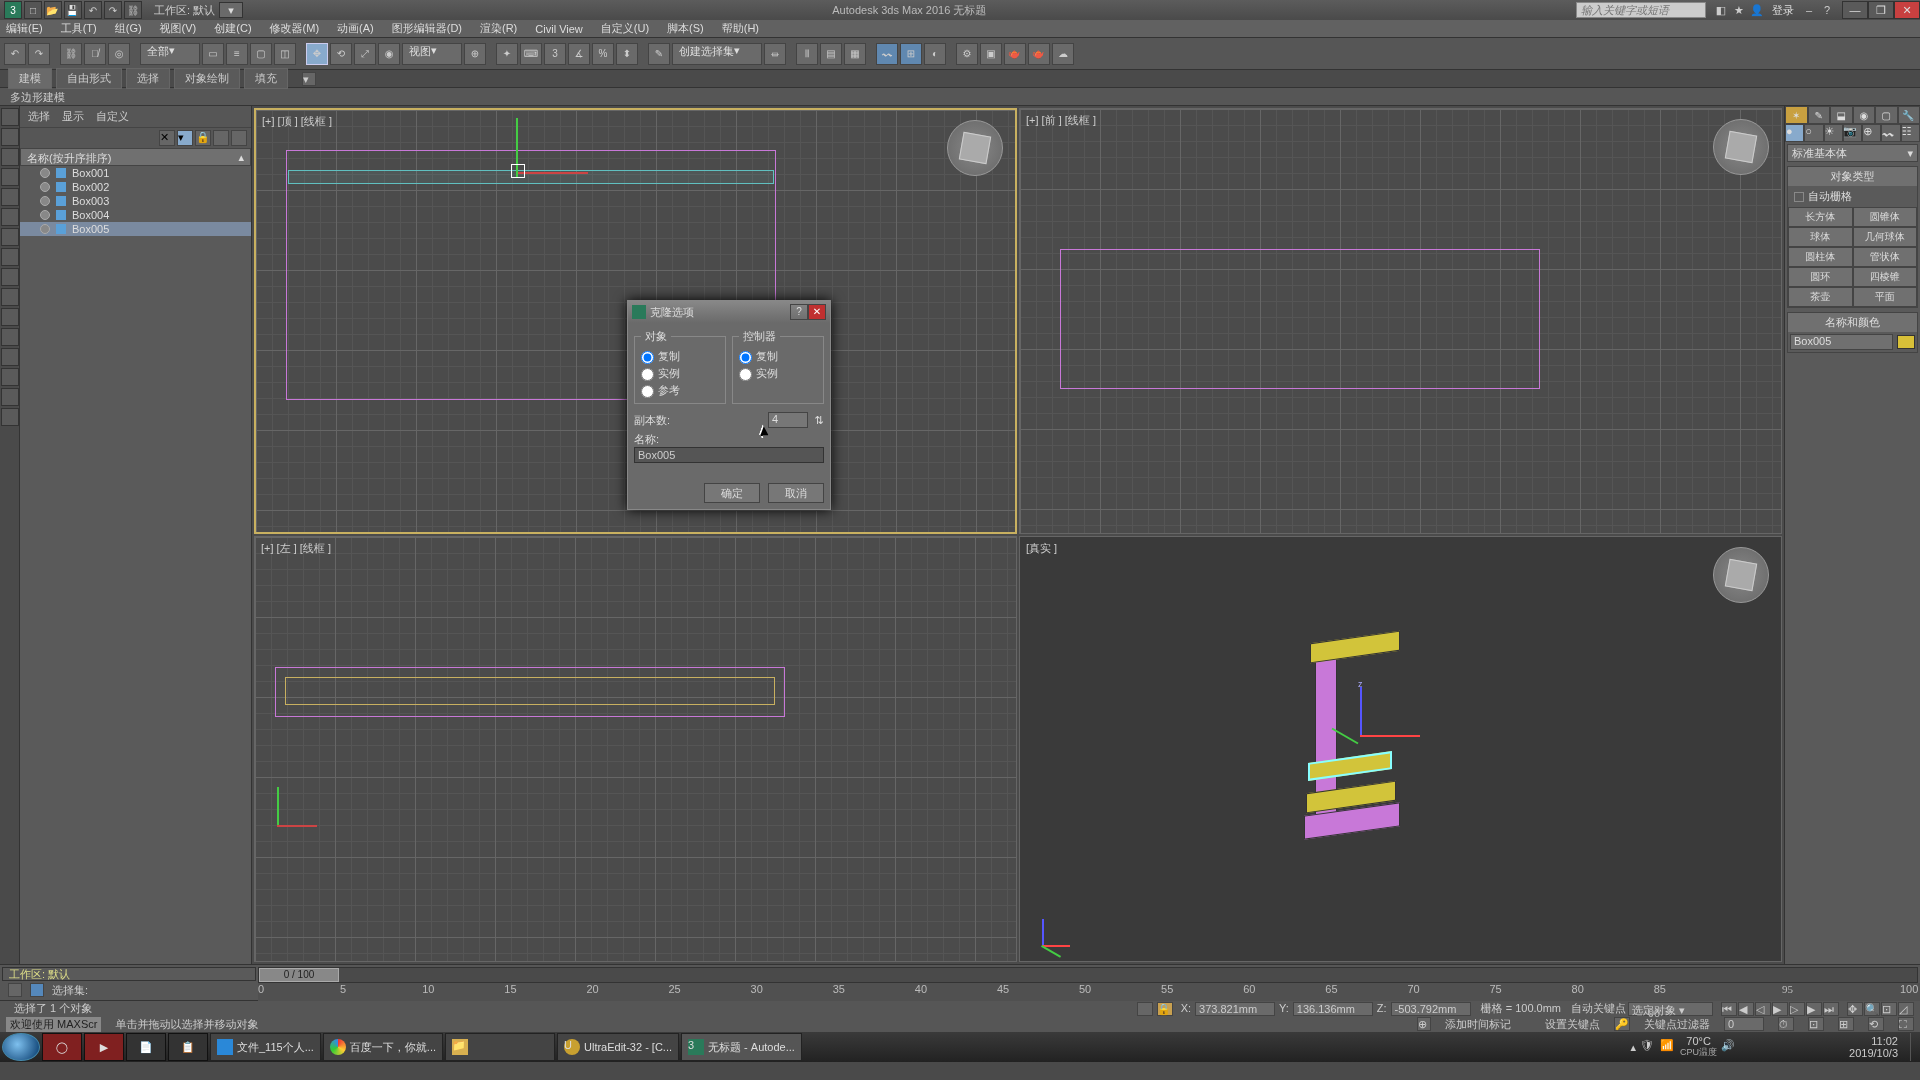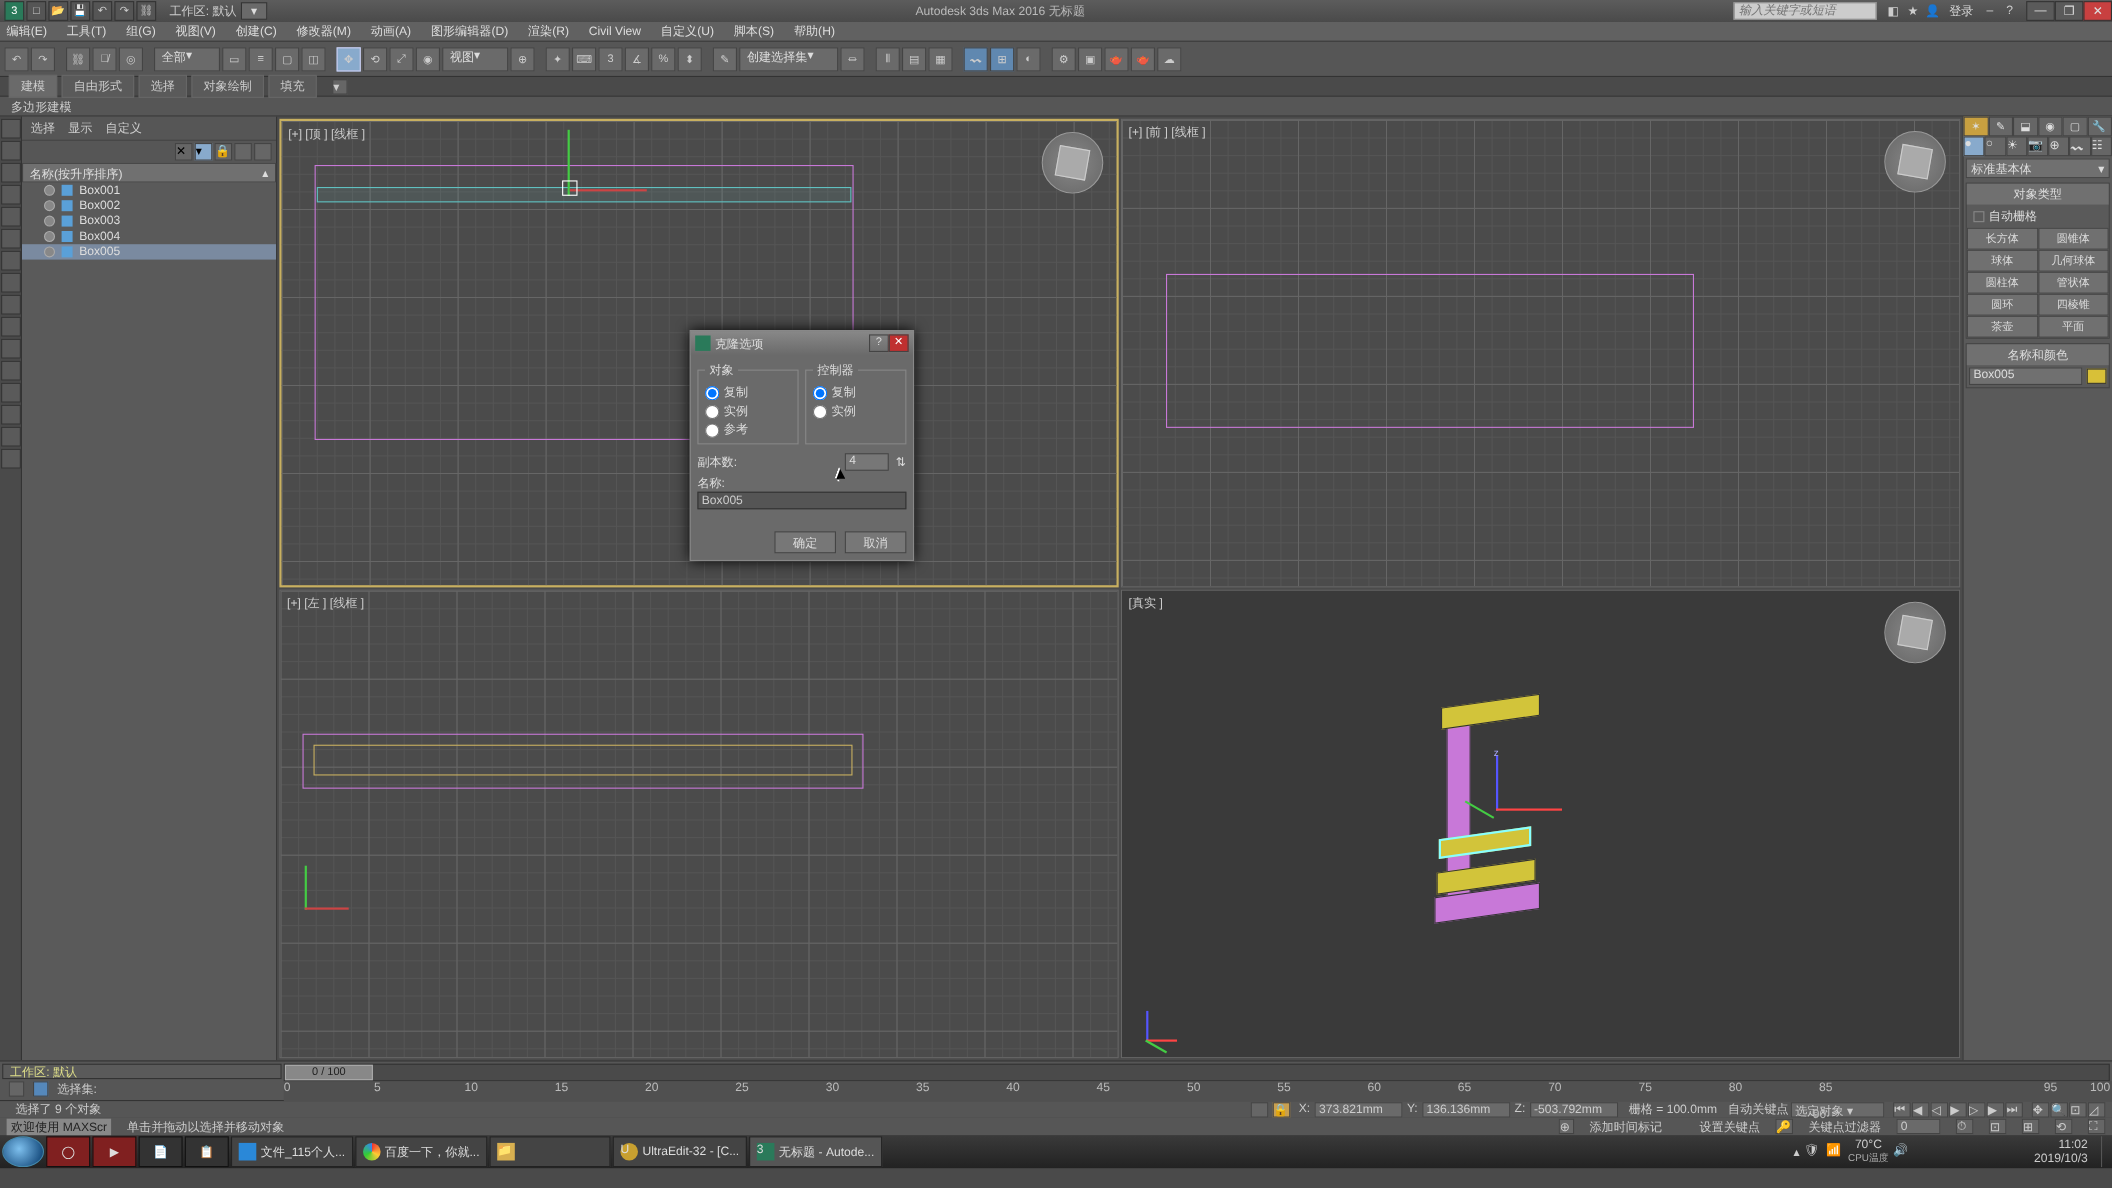--- a/index.html
+++ b/index.html
@@ -455,27 +455,27 @@
       <span style="left: 738.9px;">45</span>
       <span style="left: 821px;">50</span>
       <span style="left: 903.1px;">55</span>
       <span style="left: 985.2px;">60</span>
       <span style="left: 1067.3px;">65</span>
       <span style="left: 1149.4px;">70</span>
       <span style="left: 1231.5px;">75</span>
       <span style="left: 1313.6px;">80</span>
       <span style="left: 1395.7px;">85</span>
       <span style="left: 1390px; margin-top: 24px;">90</span>
-      <span style="left: 1600px;">95</span>
+      <span style="left: 1524px; font-family: Liberation Serif, serif;">95</span>
       <span style="left: 1642px;">100</span>
     </div>
 </div>
 
 <div class="status1">
-  <span class="lab">选择了 9 个对象</span>
+  <span class="lab">选择了 1 个对象</span>
   <div style="flex:1"></div>
   <span style="width:16px;height:14px;background:#666;border:1px solid #444;margin-right:4px"></span>
   <span style="width:16px;height:14px;background:#c8a050;border:1px solid #444;margin-right:8px">🔒</span>
   <div class="coord">
     <span>X:</span>
       <div class="cf">373.821mm</div>
     <span>Y:</span>
       <div class="cf">136.136mm</div>
     <span>Z:</span>
       <div class="cf">-503.792mm</div>

